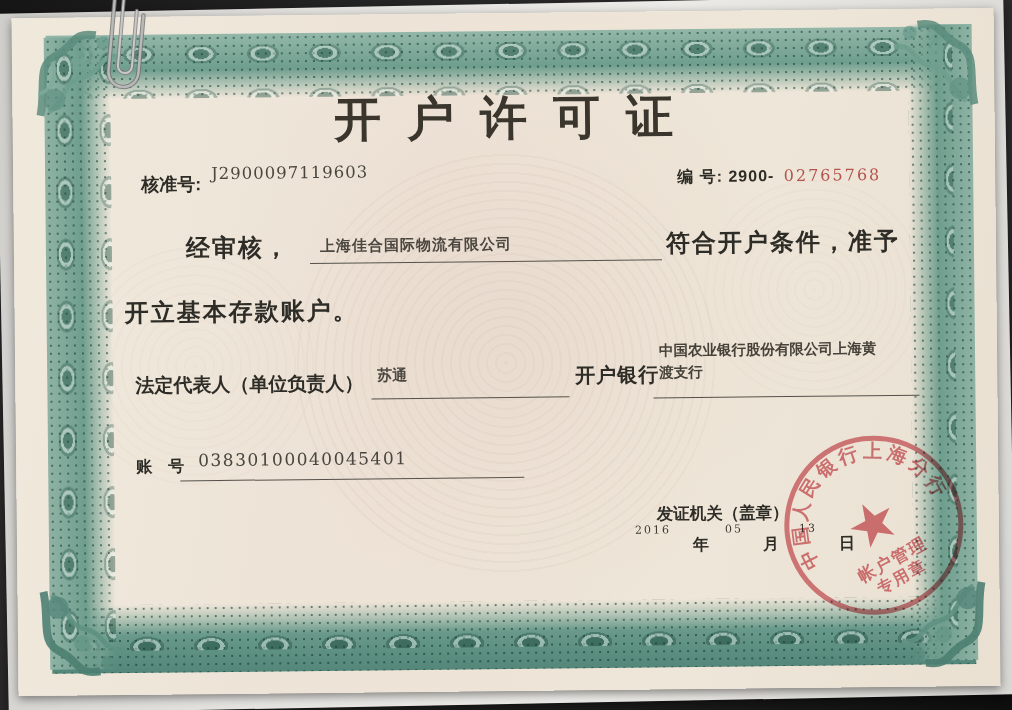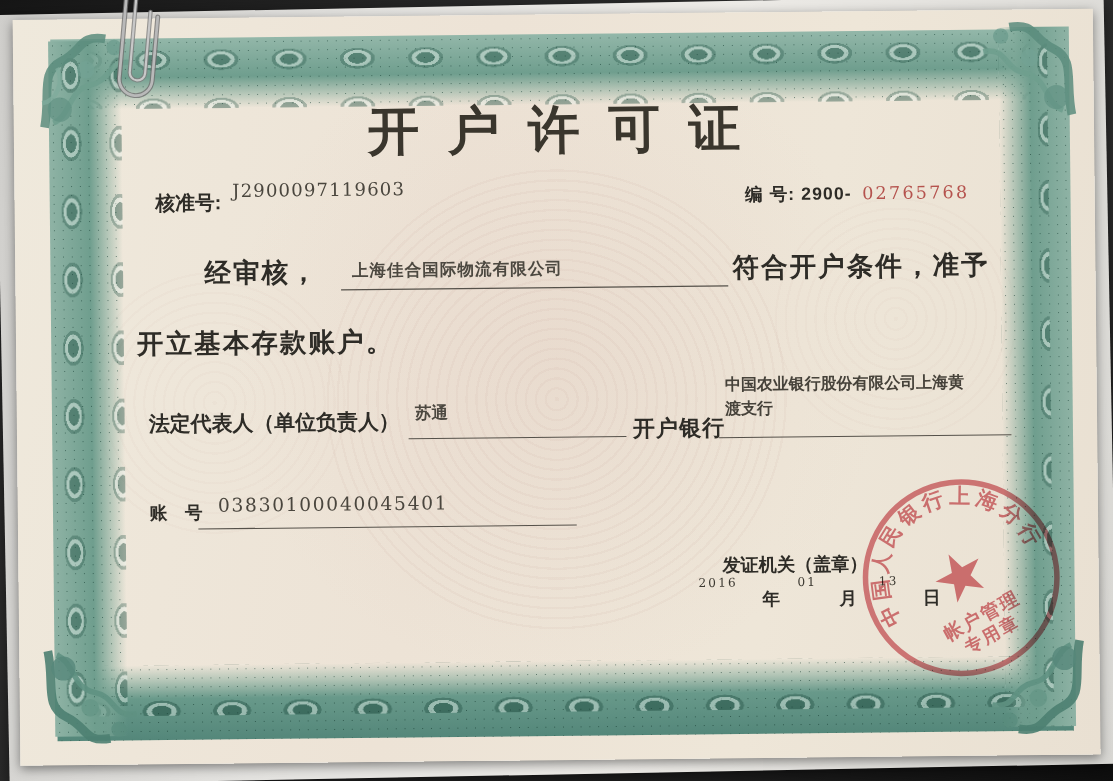--- a/index.html
+++ b/index.html
@@ -137,32 +137,32 @@
     <div class="abs" style="left:306px;top:222px;font-size:15px;color:#4c4840;font-weight:600;letter-spacing:1px;">上海佳合国际物流有限公司</div>
     <div class="uline" style="left:296px;top:248px;width:352px;"></div>
     <div class="abs lbl big" style="left:652px;top:216px;">符合开户条件，准予</div>
 
     <div class="abs lbl big" style="left:110px;top:280px;">开立基本存款账户。</div>
 
     <div class="abs lbl" style="left:120px;top:356px;font-size:19px;">法定代表人（单位负责人）</div>
     <div class="abs" style="left:362px;top:352px;font-size:15px;color:#4c4840;font-weight:600;">苏通</div>
     <div class="uline" style="left:356px;top:384px;width:198px;"></div>
 
-    <div class="abs lbl" style="left:560px;top:364px;font-size:20px;letter-spacing:1px;font-family:Liberation Serif, serif;">开户银行</div>
+    <div class="abs lbl" style="left:560px;top:350px;font-size:20px;letter-spacing:1px;font-family:Liberation Serif, serif;">开户银行</div>
     <div class="abs banktext" style="left:644px;top:328px;">中国农业银行股份有限公司上海黄渡支行</div>
     <div class="uline" style="left:638px;top:386px;width:266px;"></div>
 
     <div class="abs lbl" style="left:120px;top:440px;font-size:16px;text-align:center;">账　号</div>
     <div class="abs val" style="left:182px;top:434px;font-size:17px;letter-spacing:1.5px;">03830100040045401</div>
     <div class="uline" style="left:164px;top:464px;width:344px;"></div>
 
     <div class="abs lbl" style="left:640px;top:492px;font-size:16.5px;">发证机关（盖章）</div>
     <div class="abs datenum" style="left:618px;top:512px;">2016</div>
     <div class="abs dateunit" style="left:676px;top:524px;">年</div>
-    <div class="abs datenum" style="left:708px;top:512px;">01</div>
+    <div class="abs datenum" style="left:708px;top:512px;">05</div>
     <div class="abs dateunit" style="left:746px;top:524px;">月</div>
     <div class="abs datenum" style="left:782px;top:512px;">13</div>
     <div class="abs dateunit" style="left:822px;top:524px;">日</div>
 
     <div class="sealwrap">
       <svg width="192" height="192" viewBox="0 0 192 192">
         <g transform="rotate(-28 96 96)" fill="#d4616a">
           <circle cx="96" cy="96" r="87" fill="none" stroke="#d4616a" stroke-width="5" opacity="0.9"></circle>
           <defs>
             <path id="sealArc" d="M 35.6 124.2 A 67 67 0 1 1 156.4 124.2" fill="none"></path>

